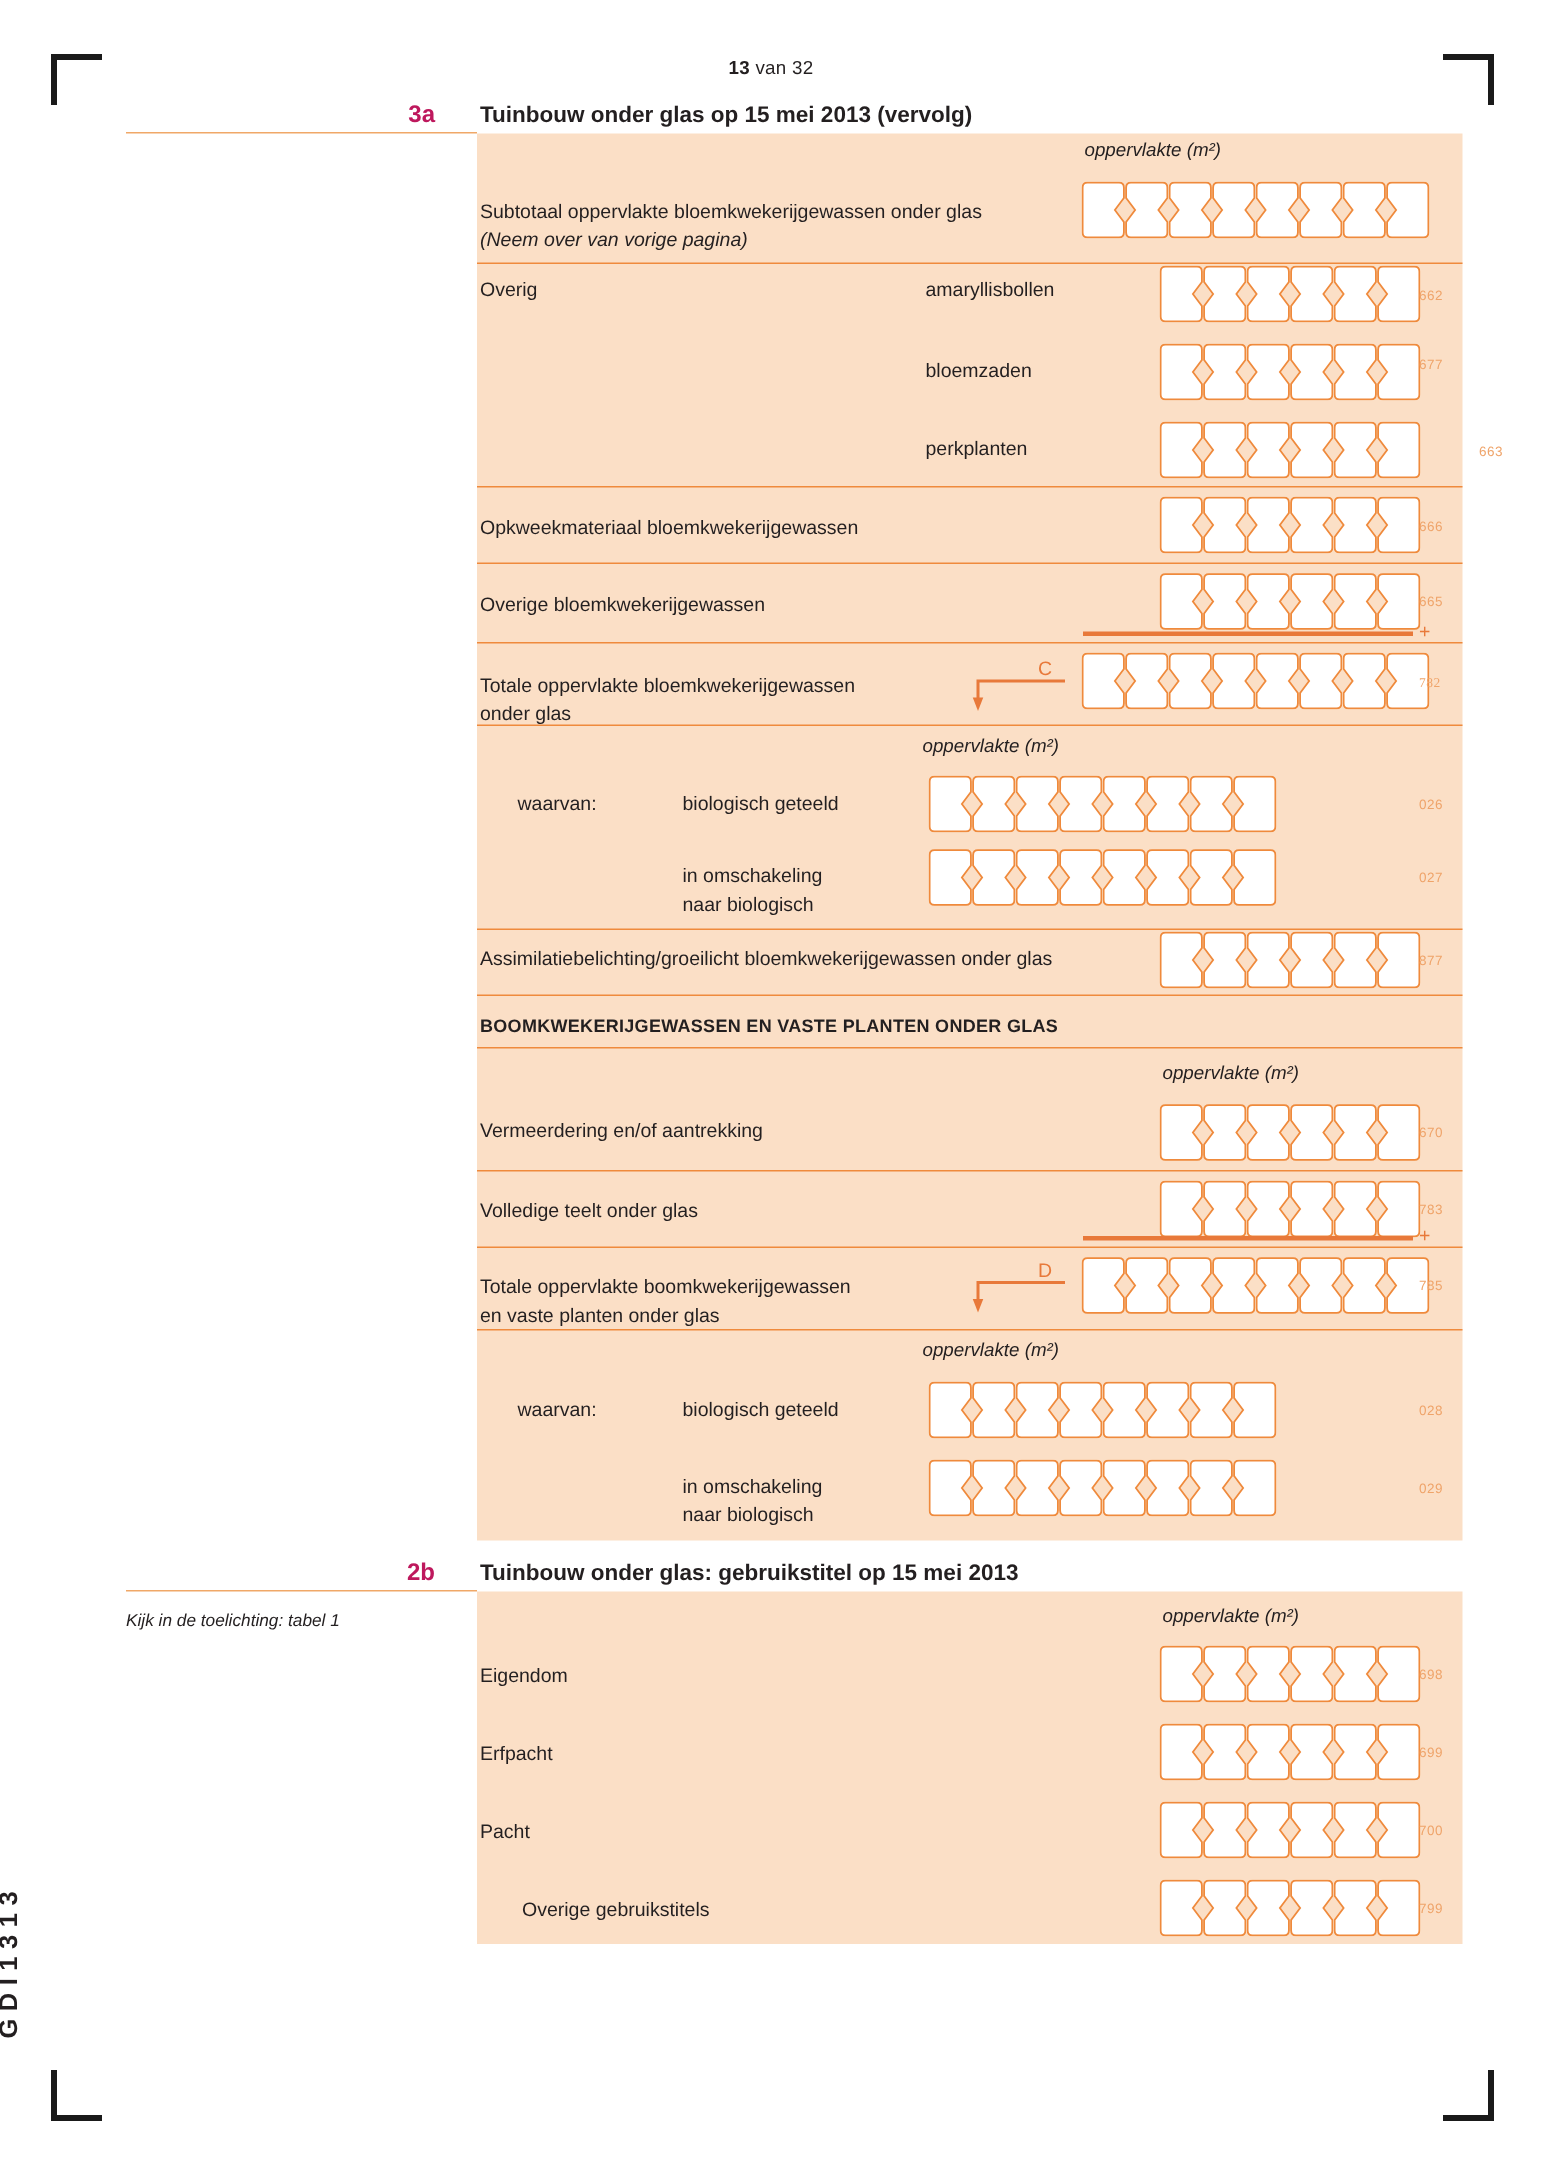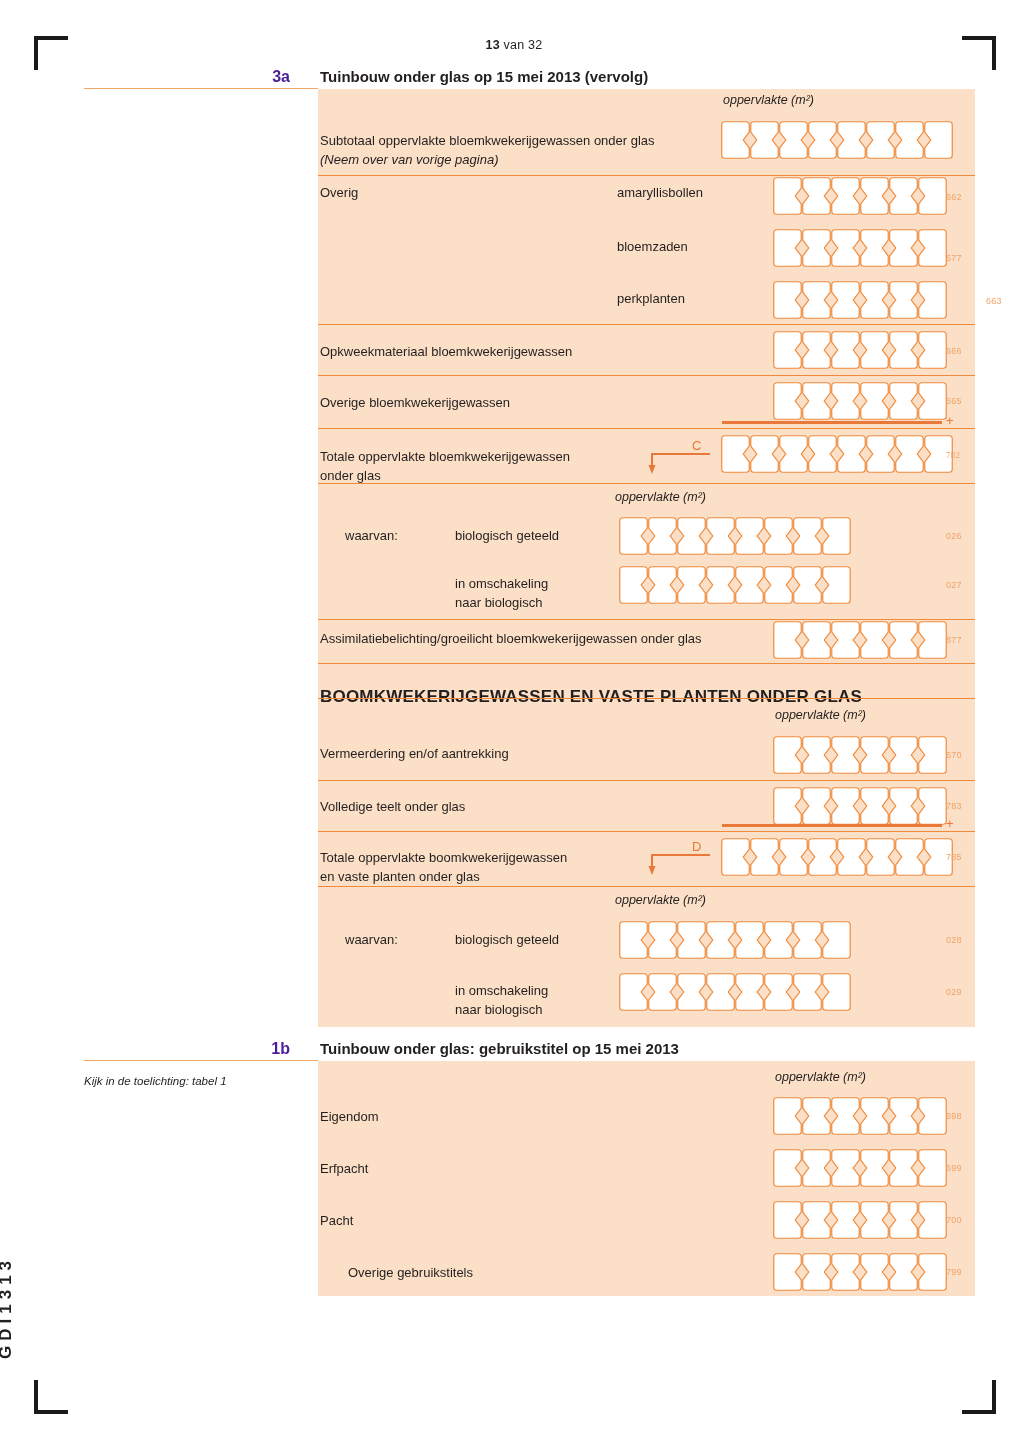--- a/index.html
+++ b/index.html
@@ -42,21 +42,21 @@
     font-size: 12.5px;
     letter-spacing: .2px;
     color: #231f20;
   }
   .pagenum b { font-weight: 700; }
   .pagenum span { font-weight: 400; }
   .sec-num {
     position: absolute;
     font-size: 16px;
     font-weight: 700;
-    color: #4c1d95;
+    color: #be185d;
     text-align: right;
   }
   .sec-title {
     position: absolute;
     font-size: 15px;
     font-weight: 700;
     color: #231f20;
     white-space: nowrap;
   }
   .rule-left {
@@ -87,21 +87,21 @@
     background: #ef8a3c;
   }
   .cell-label {
     position: absolute;
     font-size: 13px;
     color: #231f20;
     line-height: 19px;
     white-space: pre-line;
   }
   .cell-label.ital { font-style: italic; }
-  .cell-label.bold { font-weight: 700; font-size: 17px; letter-spacing: .2px; margin-top: 12px; }
+  .cell-label.bold { font-weight: 700; font-size: 12px; letter-spacing: .2px; }
   .unit {
     position: absolute;
     font-size: 12.5px;
     font-style: italic;
     color: #231f20;
     white-space: nowrap;
   }
   .code {
     position: absolute;
     font-size: 9px;
@@ -248,21 +248,21 @@
     <svg width="29" height="38" viewBox="0 0 29 38">
       <path d="M 4 0.75 L 25 0.75 Q 28.25 0.75 28.25 4 L 28.25 11 L 22.25 19 L 28.25 27 L 28.25 34 Q 28.25 37.25 25 37.25 L 4 37.25 Q 0.75 37.25 0.75 34 L 0.75 27 L 6.75 19 L 0.75 11 L 0.75 4 Q 0.75 0.75 4 0.75 Z" fill="#ffffff" stroke="#ef8a3c" stroke-width="1.2"></path>
     </svg>
     <svg width="29" height="38" viewBox="0 0 29 38">
       <path d="M 4 0.75 L 25 0.75 Q 28.25 0.75 28.25 4 L 28.25 11 L 22.25 19 L 28.25 27 L 28.25 34 Q 28.25 37.25 25 37.25 L 4 37.25 Q 0.75 37.25 0.75 34 L 0.75 27 L 6.75 19 L 0.75 11 L 0.75 4 Q 0.75 0.75 4 0.75 Z" fill="#ffffff" stroke="#ef8a3c" stroke-width="1.2"></path>
     </svg>
     <svg width="29" height="38" viewBox="0 0 29 38">
       <path d="M 4 0.75 L 25 0.75 Q 28.25 0.75 28.25 4 L 28.25 34 Q 28.25 37.25 25 37.25 L 4 37.25 Q 0.75 37.25 0.75 34 L 0.75 27 L 6.75 19 L 0.75 11 L 0.75 4 Q 0.75 0.75 4 0.75 Z" fill="#ffffff" stroke="#ef8a3c" stroke-width="1.2"></path>
     </svg>
   </div>
-<div class="code" style="left:946px; top:253px;">677</div>
+<div class="code" style="left:946px; top:238px;">677</div>
 
 <div class="cell-label" style="left:617px; top:289px;">perkplanten</div>
 <div class="comb" style="left:773px; top:281px;">
     <svg width="29" height="38" viewBox="0 0 29 38">
       <path d="M 4 0.75 L 25 0.75 Q 28.25 0.75 28.25 4 L 28.25 11 L 22.25 19 L 28.25 27 L 28.25 34 Q 28.25 37.25 25 37.25 L 4 37.25 Q 0.75 37.25 0.75 34 L 0.75 4 Q 0.75 0.75 4 0.75 Z" fill="#ffffff" stroke="#ef8a3c" stroke-width="1.2"></path>
     </svg>
     <svg width="29" height="38" viewBox="0 0 29 38">
       <path d="M 4 0.75 L 25 0.75 Q 28.25 0.75 28.25 4 L 28.25 11 L 22.25 19 L 28.25 27 L 28.25 34 Q 28.25 37.25 25 37.25 L 4 37.25 Q 0.75 37.25 0.75 34 L 0.75 27 L 6.75 19 L 0.75 11 L 0.75 4 Q 0.75 0.75 4 0.75 Z" fill="#ffffff" stroke="#ef8a3c" stroke-width="1.2"></path>
     </svg>
     <svg width="29" height="38" viewBox="0 0 29 38">
@@ -603,21 +603,21 @@
     <svg width="29" height="38" viewBox="0 0 29 38">
       <path d="M 4 0.75 L 25 0.75 Q 28.25 0.75 28.25 4 L 28.25 11 L 22.25 19 L 28.25 27 L 28.25 34 Q 28.25 37.25 25 37.25 L 4 37.25 Q 0.75 37.25 0.75 34 L 0.75 27 L 6.75 19 L 0.75 11 L 0.75 4 Q 0.75 0.75 4 0.75 Z" fill="#ffffff" stroke="#ef8a3c" stroke-width="1.2"></path>
     </svg>
     <svg width="29" height="38" viewBox="0 0 29 38">
       <path d="M 4 0.75 L 25 0.75 Q 28.25 0.75 28.25 4 L 28.25 34 Q 28.25 37.25 25 37.25 L 4 37.25 Q 0.75 37.25 0.75 34 L 0.75 27 L 6.75 19 L 0.75 11 L 0.75 4 Q 0.75 0.75 4 0.75 Z" fill="#ffffff" stroke="#ef8a3c" stroke-width="1.2"></path>
     </svg>
   </div>
 <div class="code" style="left:946px; top:987px;">029</div>
 
 <div class="rule-left" style="left:84px; top:1060px; width:234px;"></div>
-<div class="sec-num" style="left:258px; top:1040px; width:32px;">1b</div>
+<div class="sec-num" style="left:258px; top:1040px; width:32px;">2b</div>
 <div class="sec-title" style="left:320px; top:1040px;">Tuinbouw onder glas: gebruikstitel op 15 mei 2013</div>
 <div class="sidenote" style="left:84px; top:1075px;">Kijk in de toelichting: tabel 1</div>
 
 <div class="panel" style="left:318px; top:1061px; width:657px; height:235px;"></div>
 <div class="unit" style="left:775px; top:1070px;">oppervlakte (m²)</div>
 
 <div class="cell-label" style="left:320px; top:1107px;">Eigendom</div>
 <div class="comb" style="left:773px; top:1097px;">
     <svg width="29" height="38" viewBox="0 0 29 38">
       <path d="M 4 0.75 L 25 0.75 Q 28.25 0.75 28.25 4 L 28.25 11 L 22.25 19 L 28.25 27 L 28.25 34 Q 28.25 37.25 25 37.25 L 4 37.25 Q 0.75 37.25 0.75 34 L 0.75 4 Q 0.75 0.75 4 0.75 Z" fill="#ffffff" stroke="#ef8a3c" stroke-width="1.2"></path>

